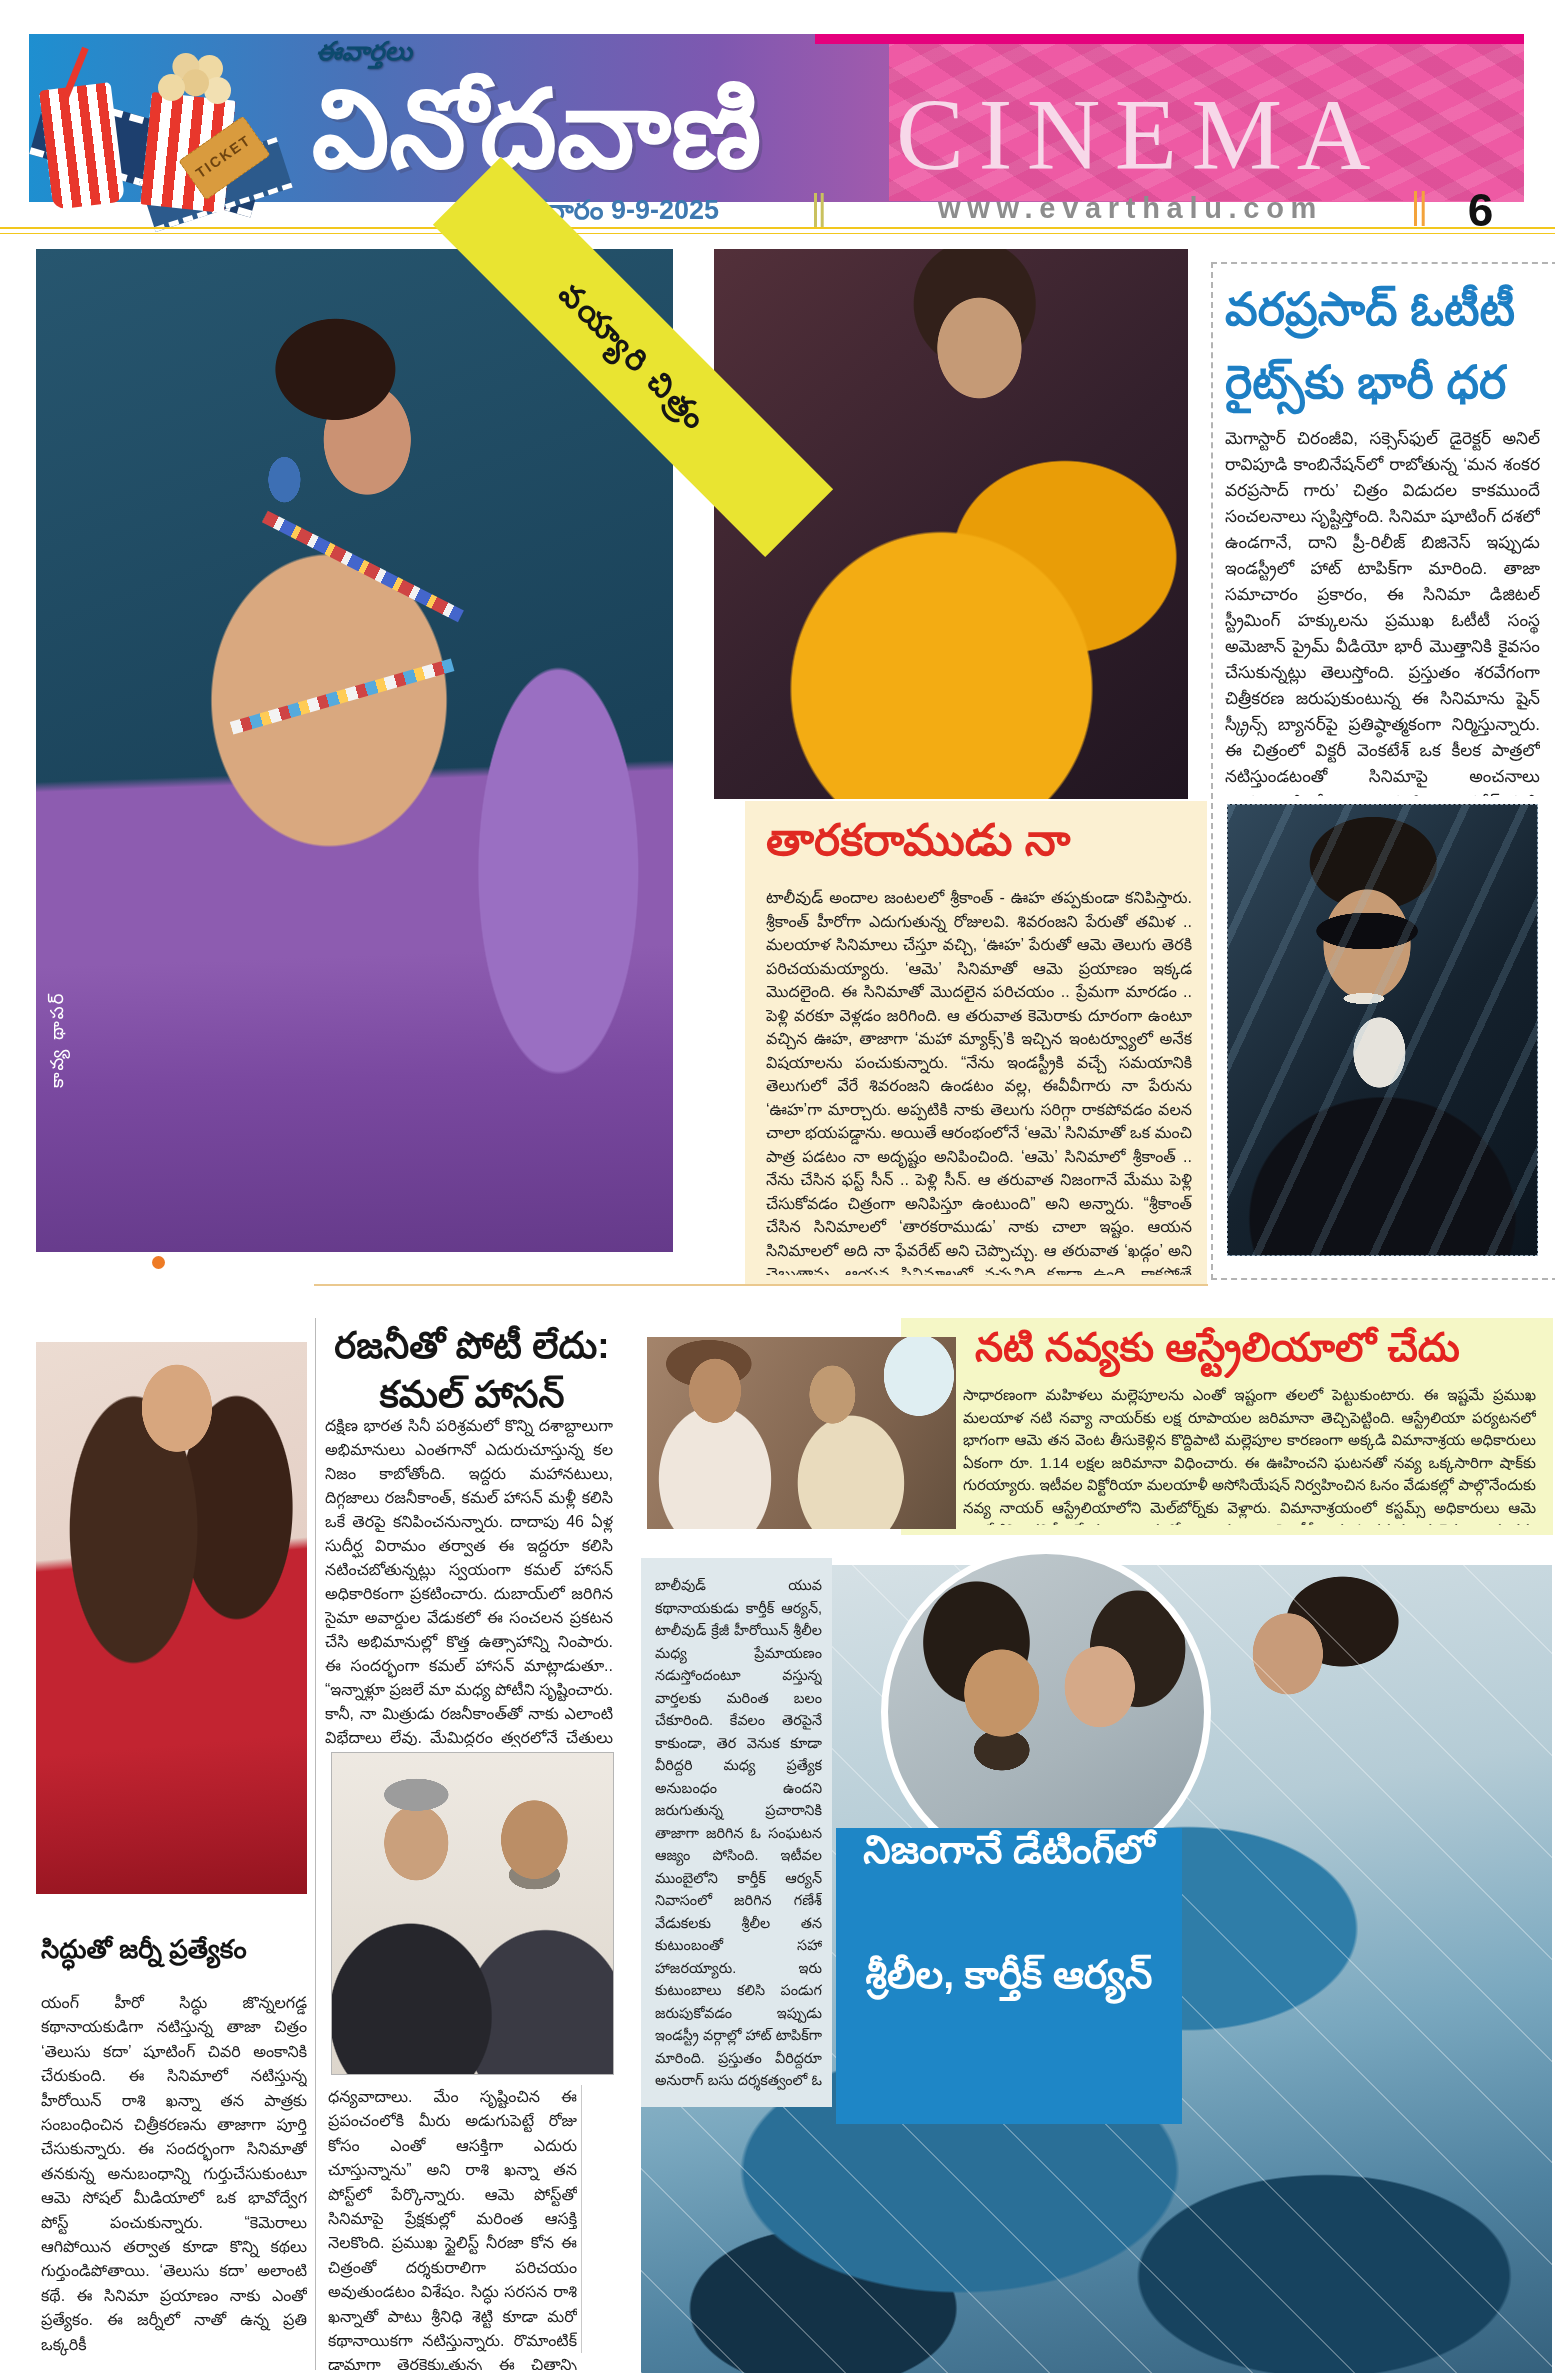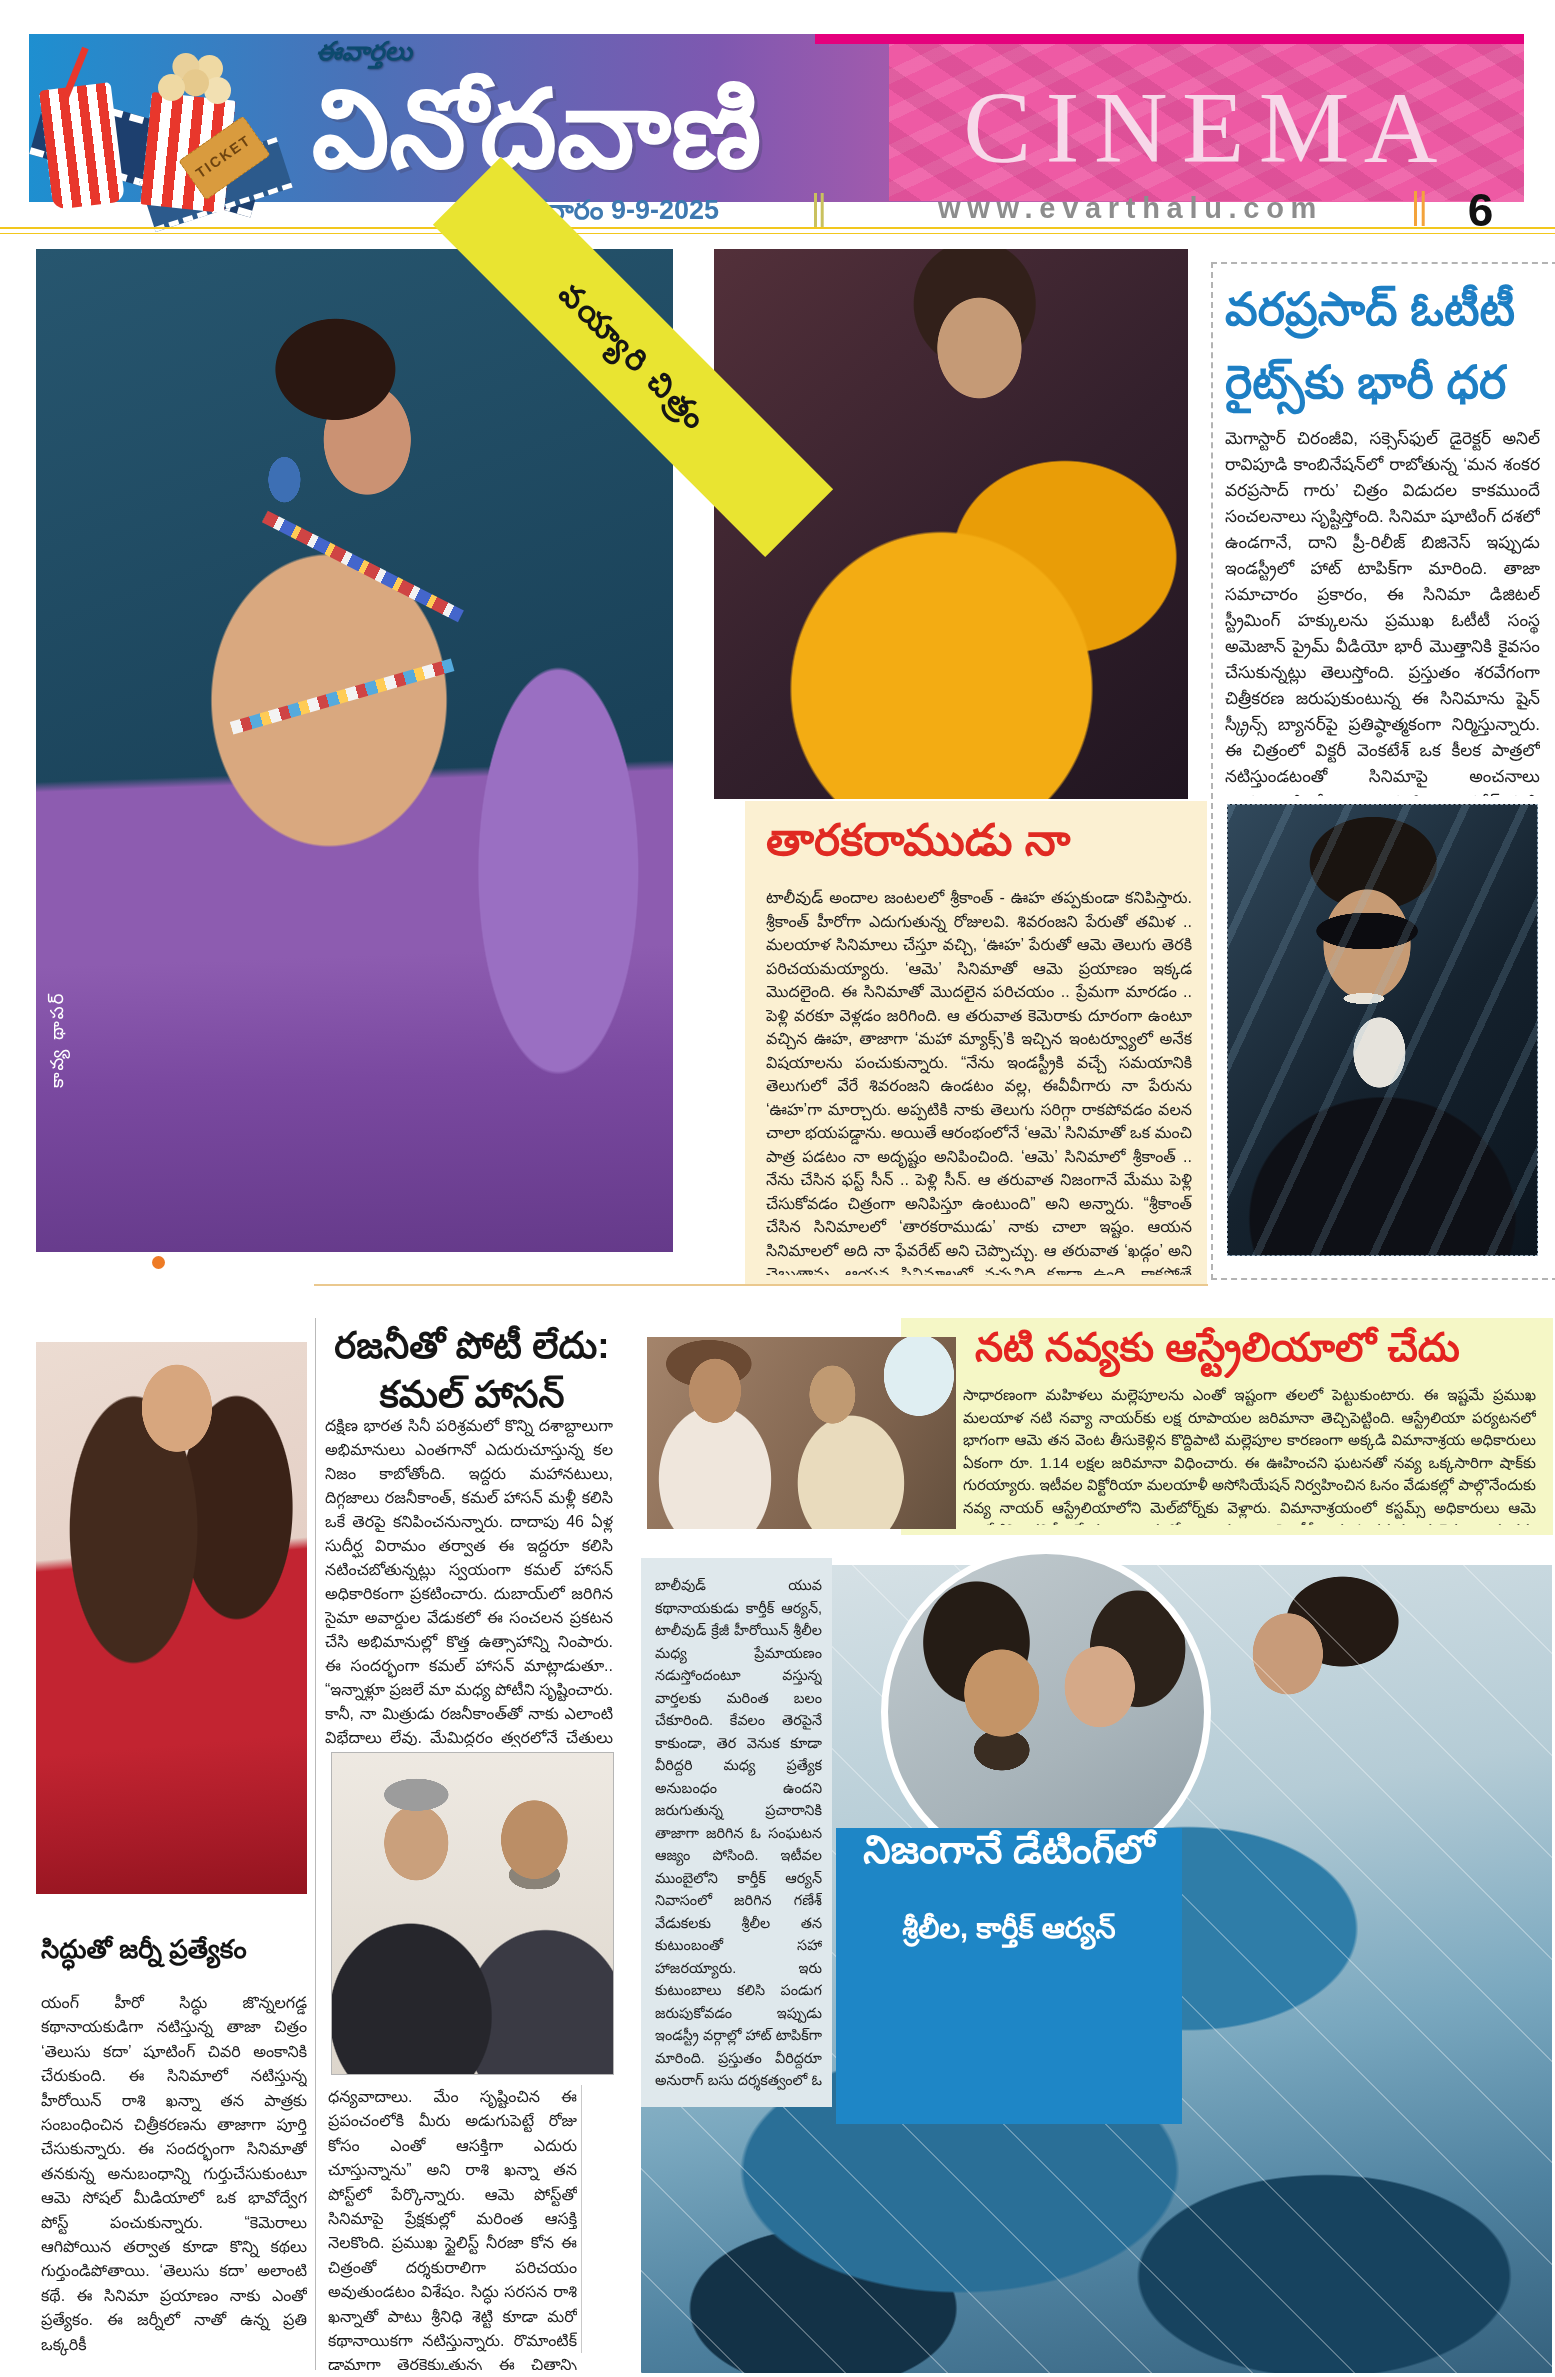--- a/index.html
+++ b/index.html
@@ -39,22 +39,22 @@
   <div class="abs" style="left:185px;top:134px;width:77px;height:46px;transform:rotate(-35deg);background:#d99b3e;
               border:1.9px dashed #b27a22;border-radius:3.8px;text-align:center;line-height:42px;
               font-weight:bold;font-size:14.4px;letter-spacing:1.9px;color:#6e4410;">
     <span>TICKET</span>
   </div>
 
   <div class="abs" style="left:316px;top:37px;width:220px;font-size:26px;font-style:italic;font-weight:bold;color:#0c4a6e;
               text-shadow:1px 1.4px 1.9px rgba(0,0,0,.35);font-family:Liberation Serif, serif;">ఈవార్తలు</div>
   <div class="hl" style="left:244px;top:57px;width:585px;height:144px;font-size:109px;line-height:144px;color:#ffffff;
               text-align:center;text-shadow:3.4px 3.4px 0 rgba(70,70,105,.35);">వినోదవాణి</div>
-  <div class="hl serif" style="left:896px;top:66px;width:623px;height:125px;font-weight:normal;font-size:102px;line-height:124px;
-              color:#f7d8e9;letter-spacing:14.4px;text-align:center;">CINEMA</div>
+  <div class="hl serif" style="left:896px;top:73px;width:623px;height:125px;font-weight:normal;font-size:102px;line-height:124px;
+              color:#f7d8e9;letter-spacing:14.4px;">CINEMA</div>
   <div class="hl" style="left:470px;top:195px;width:297px;font-size:27px;color:#3e79b0;">మంగళవారం 9-9-2025</div>
   <div class="abs" style="left:814px;top:193px;width:2.9px;height:34px;background:#c9c15e;box-shadow:6.7px 0 0 #c9c15e;"></div>
   <div class="abs" style="left:891px;top:192px;width:479px;font-size:29px;color:#8d8d8d;letter-spacing:6.7px;text-align:center;font-weight:bold;">www.evarthalu.com</div>
   <div class="abs" style="left:1414px;top:191px;width:3.4px;height:35px;background:#f3a33b;box-shadow:7.7px 0 0 #f3a33b;"></div>
   <div class="hl" style="left:1447px;top:183px;width:67px;font-size:46px;color:#111;text-align:center;">6</div>
   <div class="abs" style="left:0;top:227px;width:1555px;height:2.4px;background:#f2c71d;"></div>
   <div class="abs" style="left:0;top:233px;width:1555px;height:1.4px;background:#f2c71d;"></div>
 
   <div class="ph" style="left:36px;top:249px;width:637px;height:1003px;
               background:
@@ -159,17 +159,17 @@
   <div class="ph" style="left:881px;top:1547px;width:316px;height:316px;border:7.7px solid #ffffff;border-radius:50%;z-index:5;
               background:
                radial-gradient(ellipse 62px 72px at 36% 44%, #c49467 60%, transparent 61%),
                radial-gradient(ellipse 96px 110px at 28% 28%, #251c15 55%, transparent 56%),
                radial-gradient(ellipse 46px 34px at 36% 62%, #3a2d22 60%, transparent 61%),
                radial-gradient(ellipse 58px 67px at 67% 42%, #d5a988 60%, transparent 61%),
                radial-gradient(ellipse 86px 105px at 79% 30%, #2c221a 55%, transparent 56%),
                linear-gradient(150deg,#c3ccd0,#a8b4ba 60%,#8f9da5);"></div>
   <div class="abs" style="left:836px;top:1828px;width:346px;height:296px;background:#1e86c6;z-index:6;">
     <div style="text-align:center;color:#ffffff;font-weight:bold;font-size:39px;">నిజంగానే డేటింగ్‌లో</div>
-    <div style="margin-top:30px;text-align:center;color:#ffffff;font-weight:bold;font-size:29px;">శ్రీలీల, కార్తీక్ ఆర్యన్</div>
+    <div style="margin-top:71px;text-align:center;color:#ffffff;font-weight:bold;font-size:39px;">శ్రీలీల, కార్తీక్ ఆర్యన్</div>
   </div>
 
 </div>
 
 
 </body></html>

